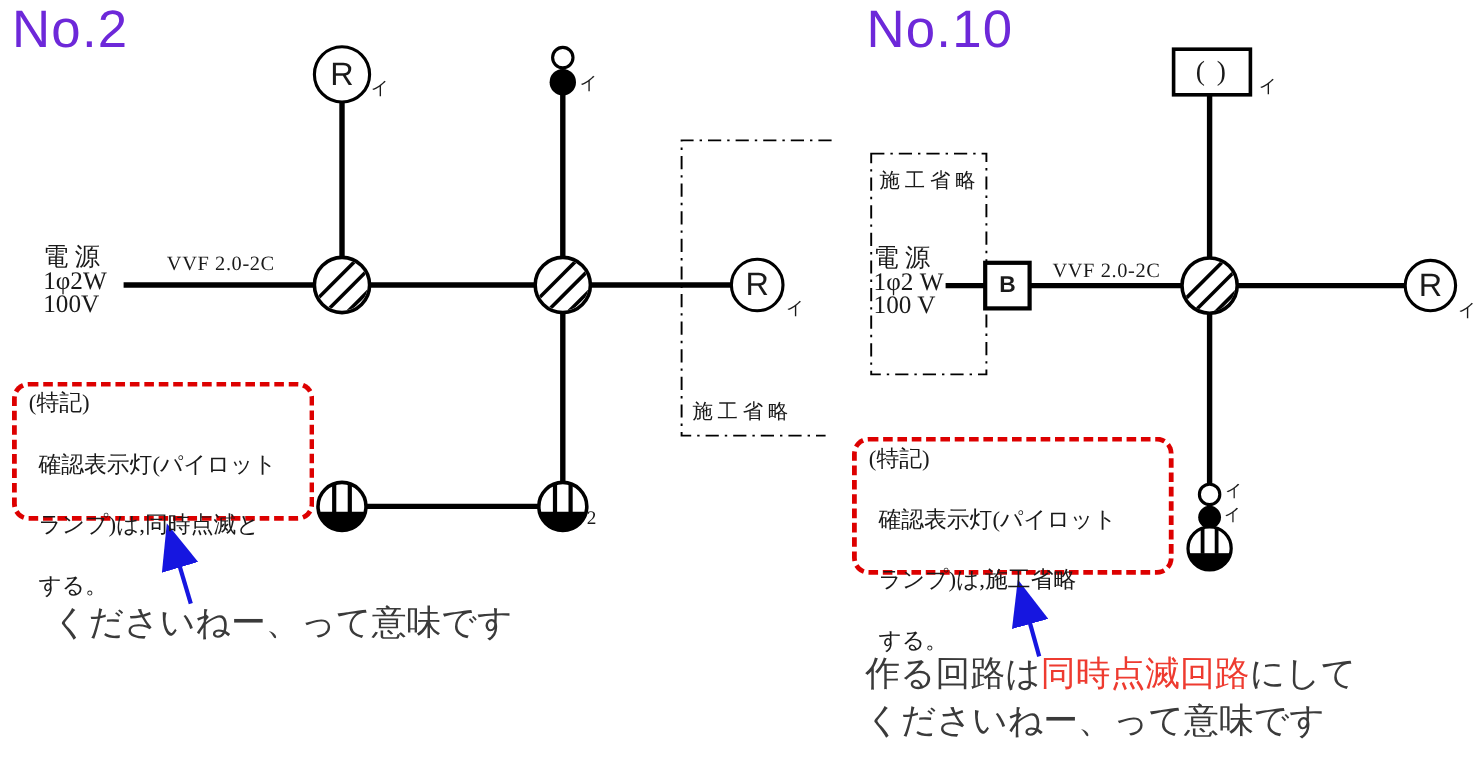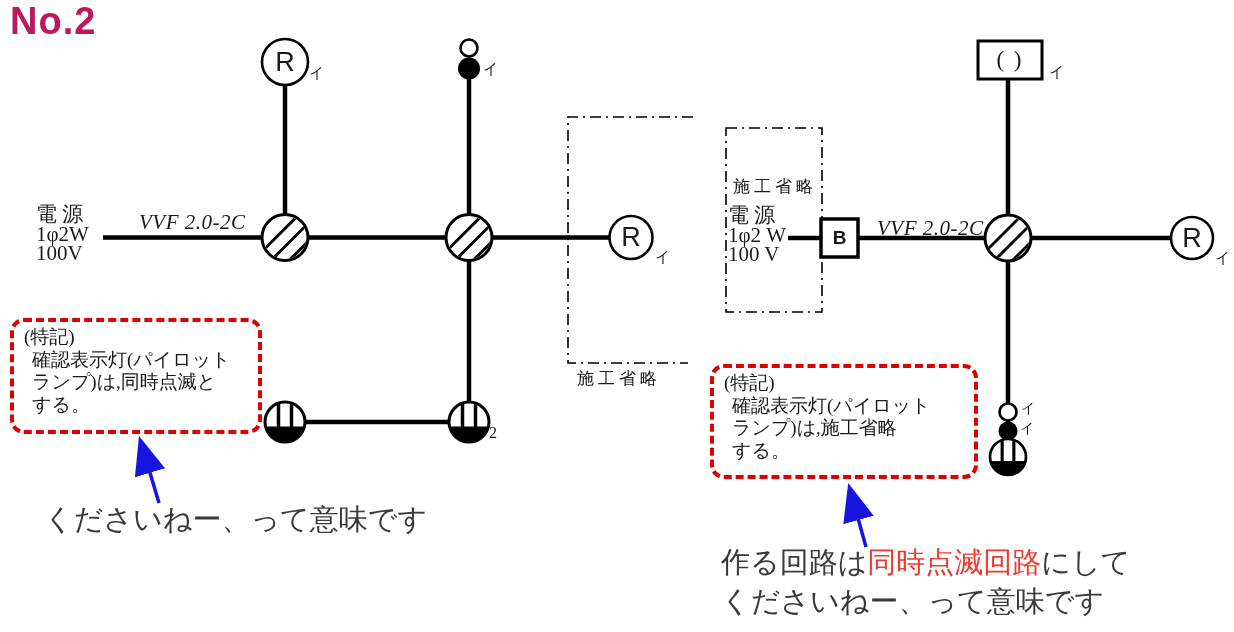--- a/index.html
+++ b/index.html
@@ -1,29 +1,29 @@
 <!DOCTYPE html>
 <html><head>
 <meta charset="utf-8">
 <style>
   html,body{margin:0;padding:0;background:#ffffff;}
   .canvas{position:relative;width:1234px;height:632px;background:#ffffff;overflow:hidden;
           font-family:"Liberation Sans","DejaVu Sans",sans-serif;}
   .abs{position:absolute;}
   .t-serif{font-family:"Liberation Serif","DejaVu Serif",serif;color:#1a1a1a;}
   .t-sans{font-family:"Liberation Sans","DejaVu Sans",sans-serif;}
-  .title{font-size:38px;color:#be185d;letter-spacing:1px;font-weight:bold;}
+  .title{font-size:44px;color:#6d28d9;letter-spacing:1px;}
   .src{font-size:21px;line-height:19.5px;white-space:nowrap;}
-  .cable{font-size:21px;letter-spacing:0.5px;white-space:nowrap;font-style:italic;}
-  .omit{font-size:17px;letter-spacing:4px;white-space:nowrap;margin-top:36px;}
+  .cable{font-size:17px;letter-spacing:0.5px;white-space:nowrap;}
+  .omit{font-size:17px;letter-spacing:4px;white-space:nowrap;}
   .sym-label{font-size:15px;color:#1a1a1a;}
   .note-box{border:4px dashed #dd0000;border-radius:14px;background:transparent;
             padding:4px 0 0 10px;box-sizing:border-box;}
   .note-line{font-size:19px;line-height:22.5px;white-space:nowrap;}
-  .note-line.ind{padding-left:8px;}
+  .note-line.ind{padding-left:8px;margin-top:28px;}
   .caption{font-size:29px;line-height:39px;color:#3a3a3a;white-space:nowrap;}
   .caption .hl{color:#ee3b30;}
   .circle-label{display:flex;align-items:center;justify-content:center;
                 font-size:27px;color:#1a1a1a;}
   .rosette-label{display:flex;align-items:center;justify-content:center;
                  font-size:23px;letter-spacing:2px;color:#1a1a1a;}
   .breaker-label{display:flex;align-items:center;justify-content:center;
                  font-size:19px;font-weight:600;color:#1a1a1a;}
   .sub2{font-size:16px;}
   svg{position:absolute;left:0;top:0;}
@@ -150,20 +150,21 @@
     <div class="note-line t-serif">(特記)</div>
     <div class="note-line ind t-serif">確認表示灯(パイロット</div>
     <div class="note-line ind t-serif">ランプ)は,同時点滅と</div>
     <div class="note-line ind t-serif">する。</div>
   </div>
 
   <div class="abs caption t-sans" style="left:44px;top:500px;">
     <div>くださいねー、って意味です</div>
   </div>
 
+  <div class="abs title t-sans" style="left:722px;top:0px;">No.10</div>
 
   <div class="abs omit t-serif" style="left:733px;top:139px;">施工省略</div>
 
   <div class="abs src t-serif" style="left:728px;top:206px;">
     <div>電 源</div>
     <div>1φ2 W</div>
     <div>100 V</div>
   </div>
 
   <div class="abs breaker-label" style="left:821px;top:219px;width:37px;height:38px;">B</div>

